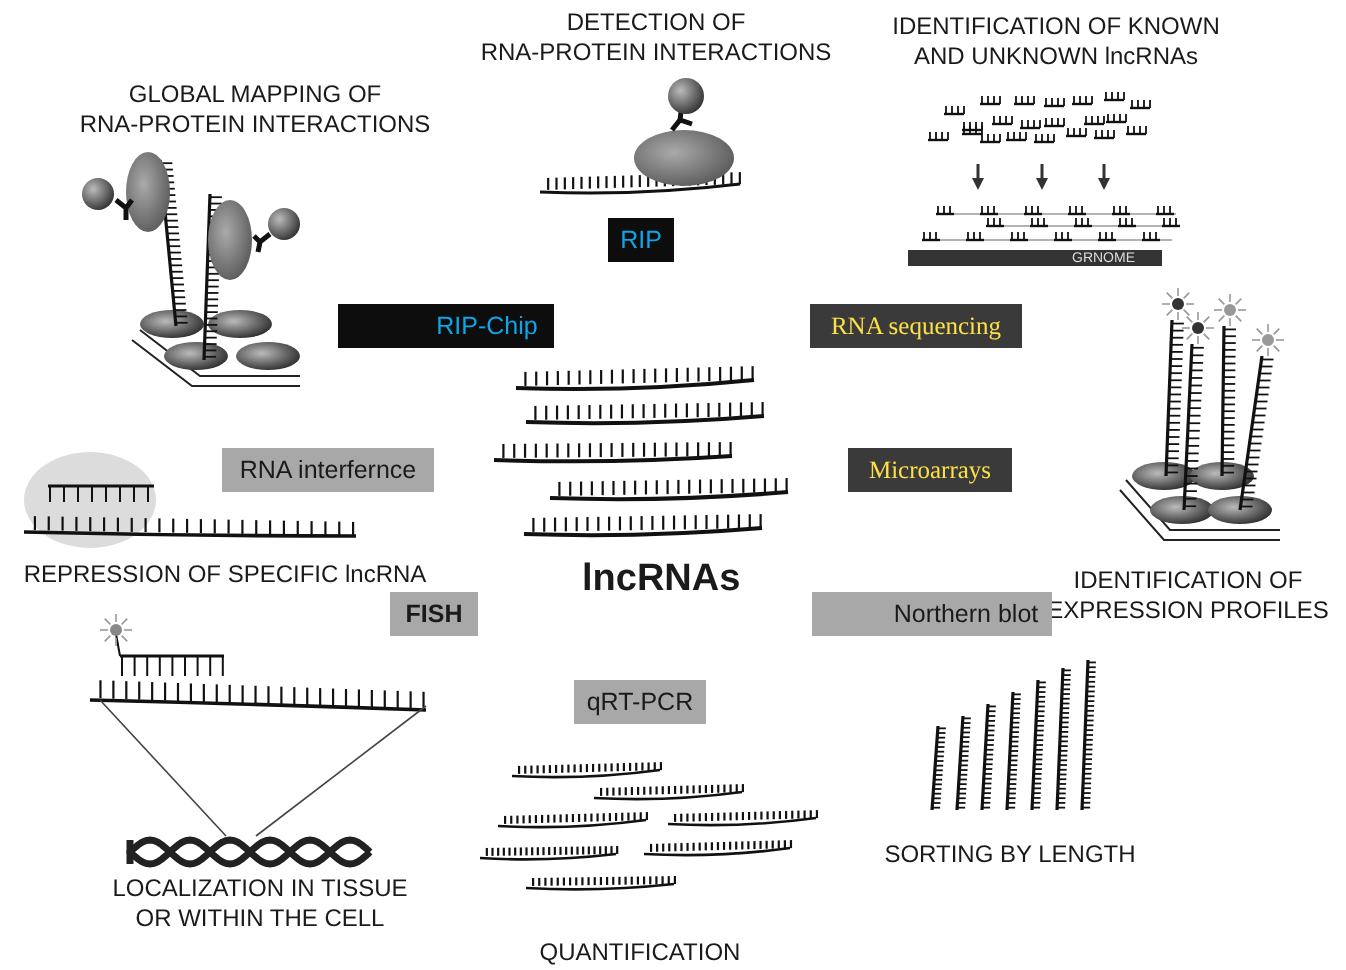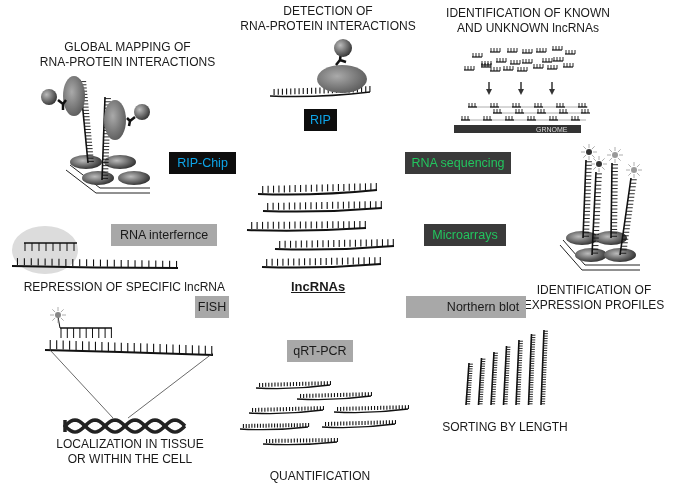--- a/index.html
+++ b/index.html
@@ -1,22 +1,22 @@
 <!DOCTYPE html>
 <html><head>
 <meta charset="utf-8">
 <style>
   html, body { margin:0; padding:0; background:#fff; }
   body { width:673px; height:485px; position:relative; overflow:hidden; font-family:"Liberation Sans", sans-serif; color:#1a1a1a; }
   .caption { position:absolute; text-align:center; font-size:12px; line-height:15px; color:#1a1a1a; white-space:nowrap; }
   .method { position:absolute; font-size:12.5px; height:22px; line-height:22px; text-align:center; white-space:nowrap; }
   .method.dark { background:#0d0d0d; color:#0ea5e9; }
-  .method.mid { background:#3a3a3a; color:#22c55e; }
+  .method.mid { background:#3a3a3a; color:#fde047;font-family:Liberation Serif, serif; }
   .method.light { background:#a8a8a8; color:#1a1a1a;text-align:center; }
-  .center-label { position:absolute; font-weight:bold; font-size:13px;text-decoration:underline; }
+  .center-label { position:absolute; font-weight:bold; font-size:19px; }
   svg { position:absolute; left:0; top:0; }
 </style>
 </head>
 <body>
 
 <svg id="art" width="673" height="485" viewBox="0 0 673 485">
   <defs>
     <radialGradient id="ball" cx="35%" cy="35%" r="70%">
       <stop offset="0" stop-color="#bbb"></stop>
         <stop offset="1" stop-color="#333"></stop>
@@ -1171,41 +1171,41 @@
   <div>RNA-PROTEIN INTERACTIONS</div>
 </div>
 <div class="caption" style="left:228px; top:4px; width:200px;">
   <div>DETECTION OF</div>
   <div>RNA-PROTEIN INTERACTIONS</div>
 </div>
 <div class="caption" style="left:428px; top:6px; width:200px;">
   <div>IDENTIFICATION OF KNOWN</div>
   <div>AND UNKNOWN lncRNAs</div>
 </div>
-<div class="caption" style="left:0px; top:280px; width:225px;text-align:right;">
+<div class="caption" style="left:0px; top:280px; width:225px;">
   <div>REPRESSION OF SPECIFIC lncRNA</div>
 </div>
 <div class="caption" style="left:515px; top:283px; width:158px;">
   <div>IDENTIFICATION OF</div>
   <div>EXPRESSION PROFILES</div>
 </div>
 <div class="caption" style="left:30px; top:437px; width:200px;">
   <div>LOCALIZATION IN TISSUE</div>
   <div>OR WITHIN THE CELL</div>
 </div>
 <div class="caption" style="left:240px; top:469px; width:160px;">
   <div>QUANTIFICATION</div>
 </div>
 <div class="caption" style="left:425px; top:420px; width:160px;">
   <div>SORTING BY LENGTH</div>
 </div>
 
-<div class="method dark" style="left:169px; top:152px; width:67px;">RIP-Chip</div>
+<div class="method dark" style="left:169px; top:152px; width:67px;padding-left:41px;">RIP-Chip</div>
 <div class="method dark" style="left:304px; top:109px; width:33px;">RIP</div>
 <div class="method mid" style="left:405px; top:152px; width:106px;">RNA sequencing</div>
 <div class="method light" style="left:111px; top:224px; width:106px;">RNA interfernce</div>
 <div class="method mid" style="left:424px; top:224px; width:82px;">Microarrays</div>
-<div class="method light" style="left:195px; top:296px; width:34px;">FISH</div>
+<div class="method light" style="left:195px; top:296px; width:44px;font-weight:bold;">FISH</div>
 <div class="method light" style="left:406px; top:296px; width:86px;padding-left:34px;">Northern blot</div>
 <div class="method light" style="left:287px; top:340px; width:66px;">qRT-PCR</div>
 
 <div class="center-label" style="left:291px; top:279px;">lncRNAs</div>
 <div style="position:absolute; left:536px; top:126px; font-size:7px; color:#ddd;">GRNOME</div>
 
 </body></html>

